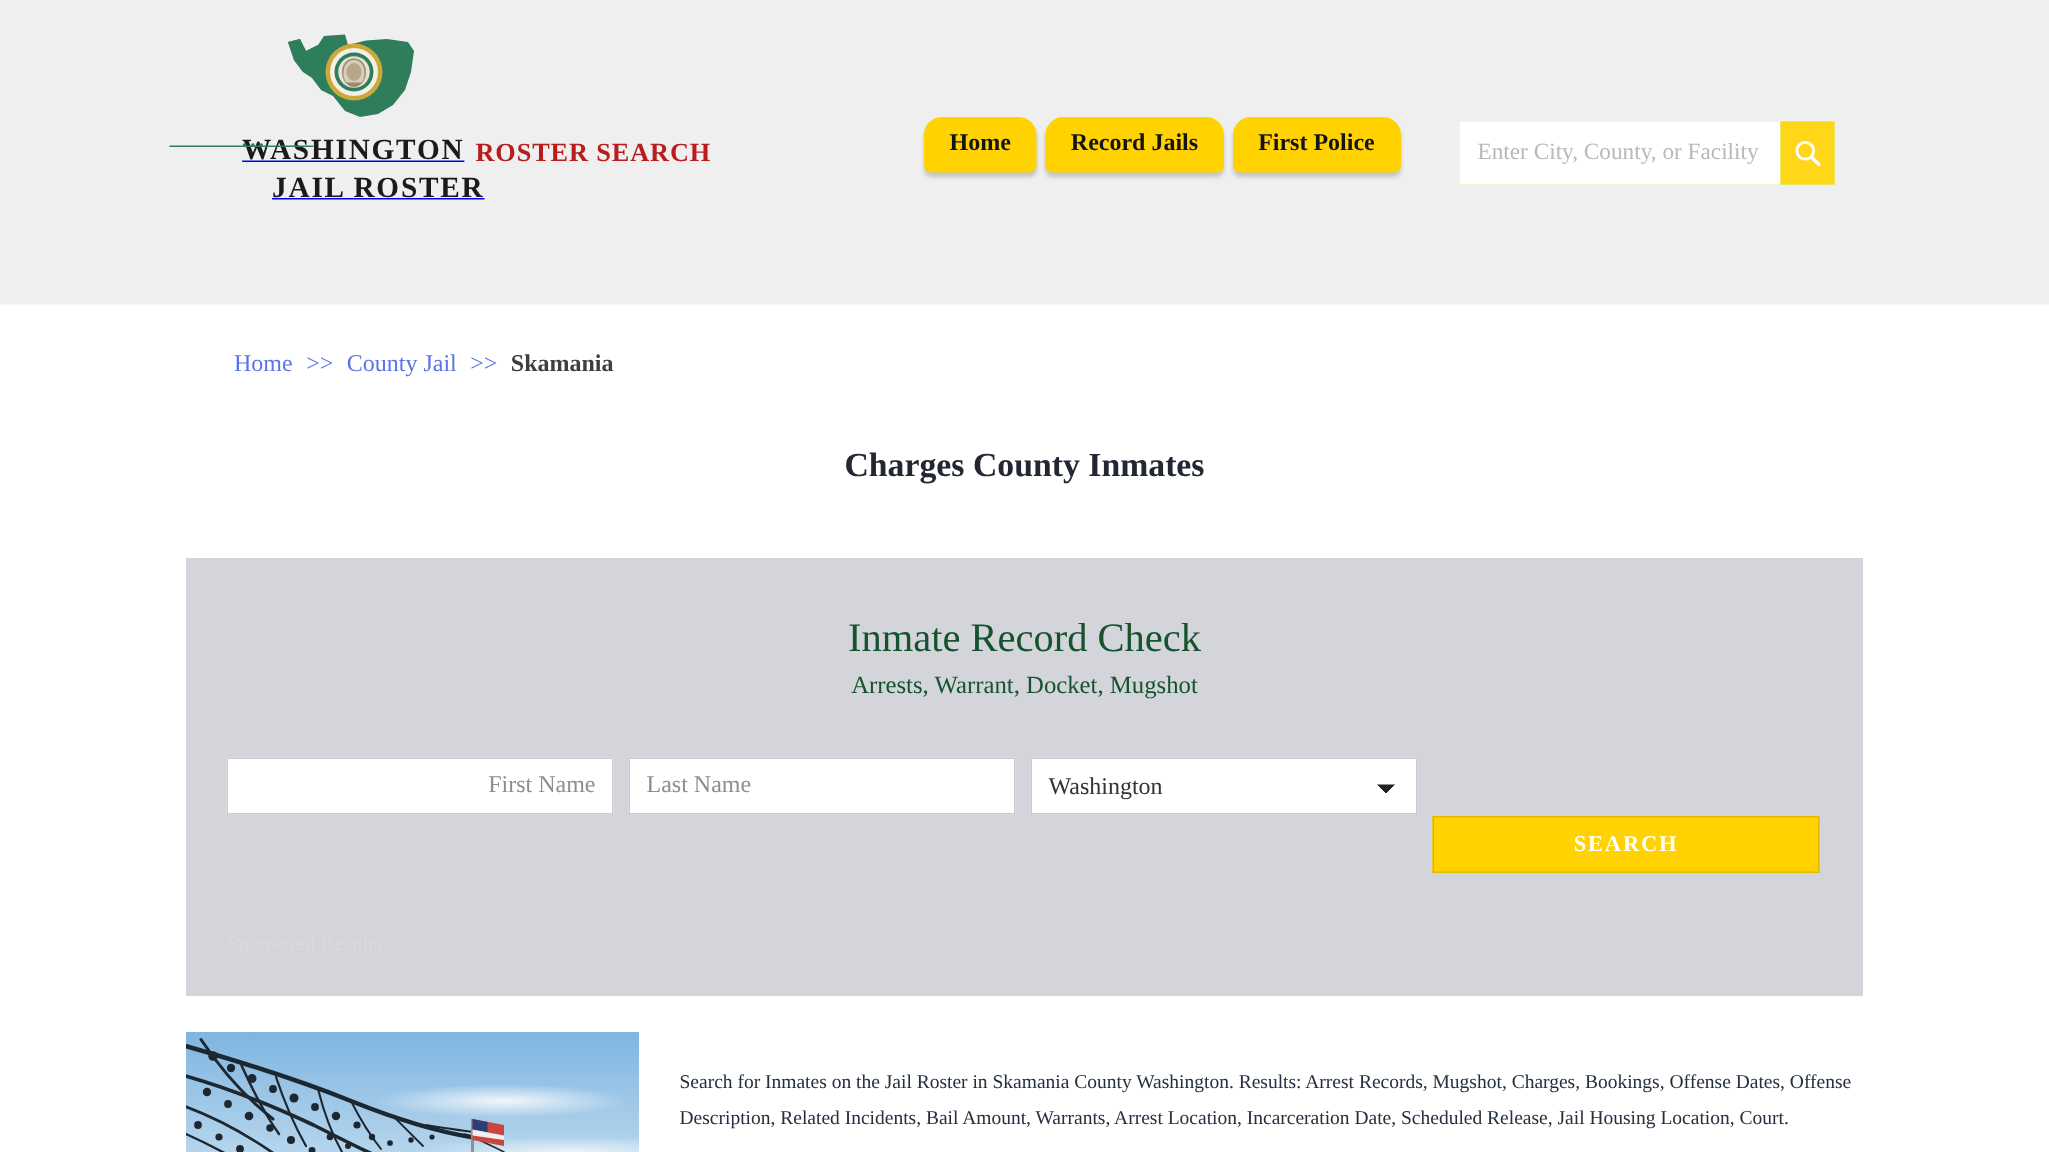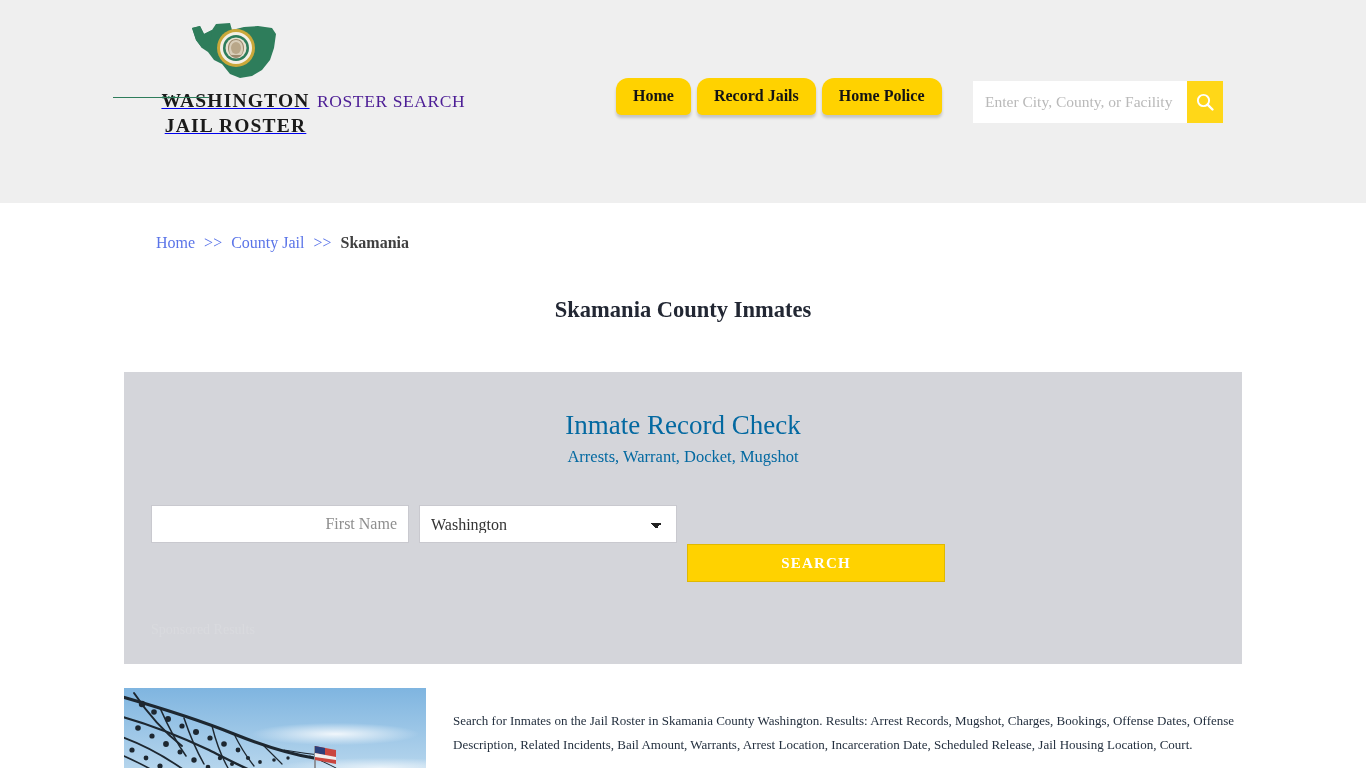--- a/index.html
+++ b/index.html
@@ -64,30 +64,30 @@
     line-height: 9px;
   }
   .brand-name {
     font-family: "Liberation Serif", "DejaVu Serif", serif;
     font-weight: bold;
     font-size: 19.5px;
     letter-spacing: 1.2px;
     color: #1a1a1a;
     line-height: 25px;
   }
-  .brand-name .l2 { display: block; }
+  .brand-name .l2 { display: block; text-align: right; }
 
   .roster-search-label {
     position: absolute;
     left: 194px;
     top: 91px;
     font-size: 17.5px;
-    font-weight: normal;
+    font-weight: bold;
     letter-spacing: 0.6px;
-    color: #4c1d95;
+    color: #b91c1c;
     white-space: nowrap;
   }
 
   .main-nav {
     position: absolute;
     left: 493px;
     top: 78px;
     display: flex;
     align-items: flex-end;
     gap: 6px;
@@ -176,28 +176,28 @@
   .record-panel {
     width: 1118px;
     margin: 49px auto 0 auto;
     background: #d4d5da;
     height: 292px;
     position: relative;
   }
   .panel-title {
     text-align: center;
     font-size: 27px;
-    color: #0369a1;
+    color: #14532d;
     padding-top: 38px;
     line-height: 1.15;
   }
   .panel-sub {
     text-align: center;
     font-size: 16.5px;
-    color: #0369a1;
+    color: #14532d;
     padding-top: 6px;
   }
   .panel-form {
     display: flex;
     align-items: stretch;
     gap: 10px;
     padding: 38px 27px 0 27px;
   }
   .panel-form .fld {
     height: 38px;
@@ -301,21 +301,21 @@
         <span>WASHINGTON</span>
         <span class="l2">JAIL ROSTER</span>
       </span>
     </a>
 
     <div class="roster-search-label">ROSTER SEARCH</div>
 
     <nav class="main-nav">
       <button class="nav-btn">Home</button>
       <button class="nav-btn">Record Jails</button>
-      <button class="nav-btn">Home Police</button>
+      <button class="nav-btn">First Police</button>
     </nav>
 
     <div class="header-search">
       <input type="text" placeholder="Enter City, County, or Facility" style="">
       <button class="go">
         <svg width="20" height="20" viewBox="0 0 20 20">
           <circle cx="8.5" cy="8.5" r="5.6" fill="none" stroke="#ffffff" stroke-width="1.9"></circle>
           <line x1="12.6" y1="12.6" x2="17.5" y2="17.5" stroke="#ffffff" stroke-width="2.4" stroke-linecap="round"></line>
         </svg>
       </button>
@@ -325,28 +325,29 @@
 </header>
 
 <nav class="breadcrumb">
   <a href="#">Home</a>
   <span class="sep">&gt;&gt;</span>
   <a href="#">County Jail</a>
   <span class="sep">&gt;&gt;</span>
   <span class="current">Skamania</span>
 </nav>
 
-<h1 class="page-title">Skamania County Inmates</h1>
+<h1 class="page-title">Charges County Inmates</h1>
 
 <section class="record-panel">
   <div class="panel-title">Inmate Record Check</div>
   <div class="panel-sub">Arrests, Warrant, Docket, Mugshot</div>
 
   <form class="panel-form">
     <input class="fld first" type="text" placeholder="First Name" style="">
+    <input class="fld last" type="text" placeholder="Last Name" style="">
     <select class="fld state">
       <option>Washington</option>
     </select>
     <button class="btn-search" type="submit">SEARCH</button>
   </form>
 
   <div class="sponsored">Sponsored Results</div>
 </section>
 
 <section class="content-row">

